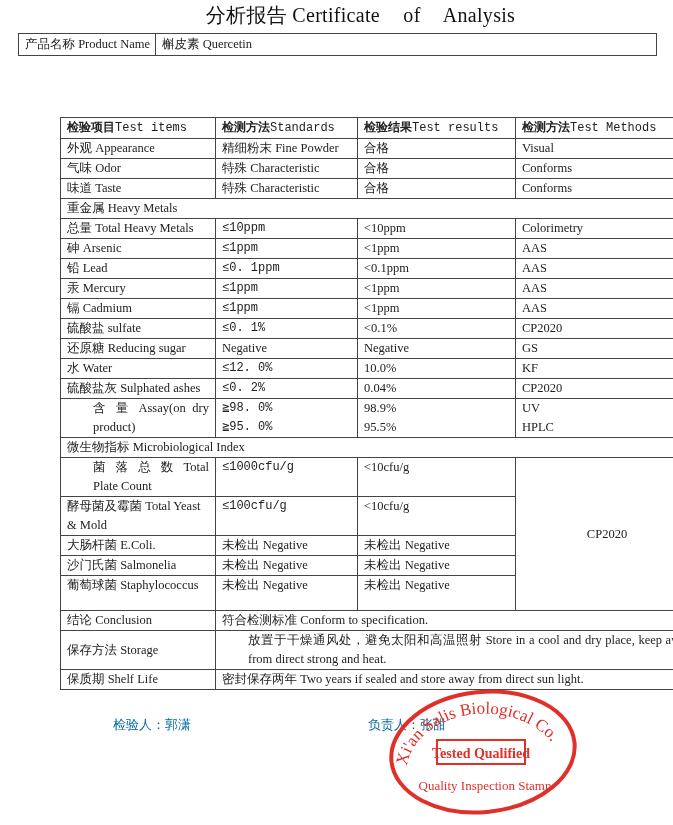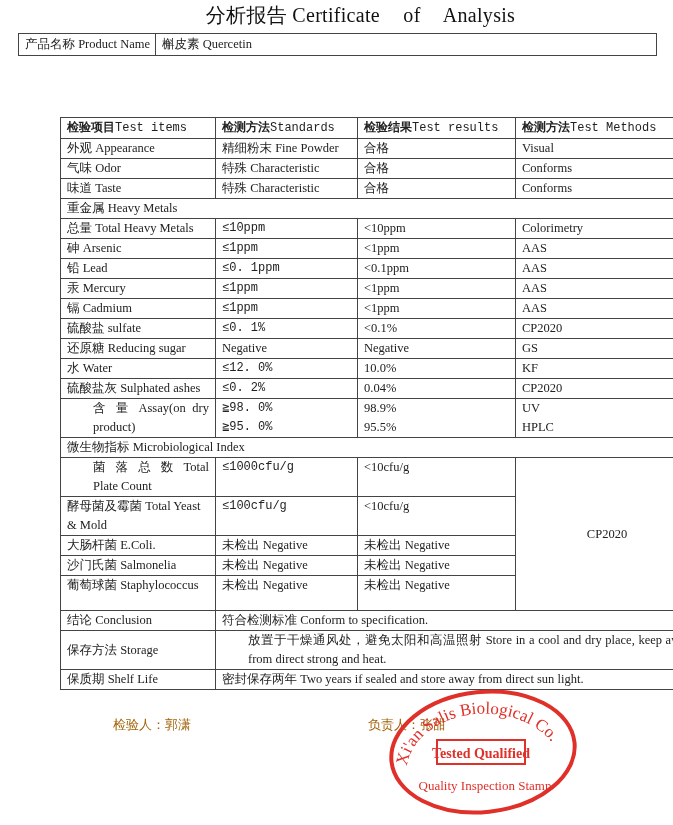--- a/index.html
+++ b/index.html
@@ -14,21 +14,21 @@
   td.wrap { white-space: normal; }
   td.just { text-align: justify; text-align-last: left; padding-left: 32px; }
   .mono { font-family: "Liberation Mono", "DejaVu Sans Mono", monospace; font-size: 12px; }
   .hdr td { font-size: 12.5px; }
   .hdr .zh { font-weight: bold; font-family: "DejaVu Sans", sans-serif; font-size: 12px; }
   #info { top: 33px; }
   #info td { height: 21px; }
   #main { top: 117px; margin-left: 42px; }
   #main td { height: 19px; }
   .center { text-align: center; }
-  .sig { position: absolute; top: 716px; font-size: 13px; color: #a16207; }
+  .sig { position: absolute; top: 716px; font-size: 13px; color: #0369a1; }
   .stamp { position: absolute; left: 385px; top: 688px; width: 193px; height: 127px; pointer-events: none; }
 </style>
 </head>
 <body>
 
 <div class="title">
   <span>分析报告</span>
   <span>Certificate</span><span class="sp"></span>
   <span>of</span><span class="sp"></span>
   <span>Analysis</span>

